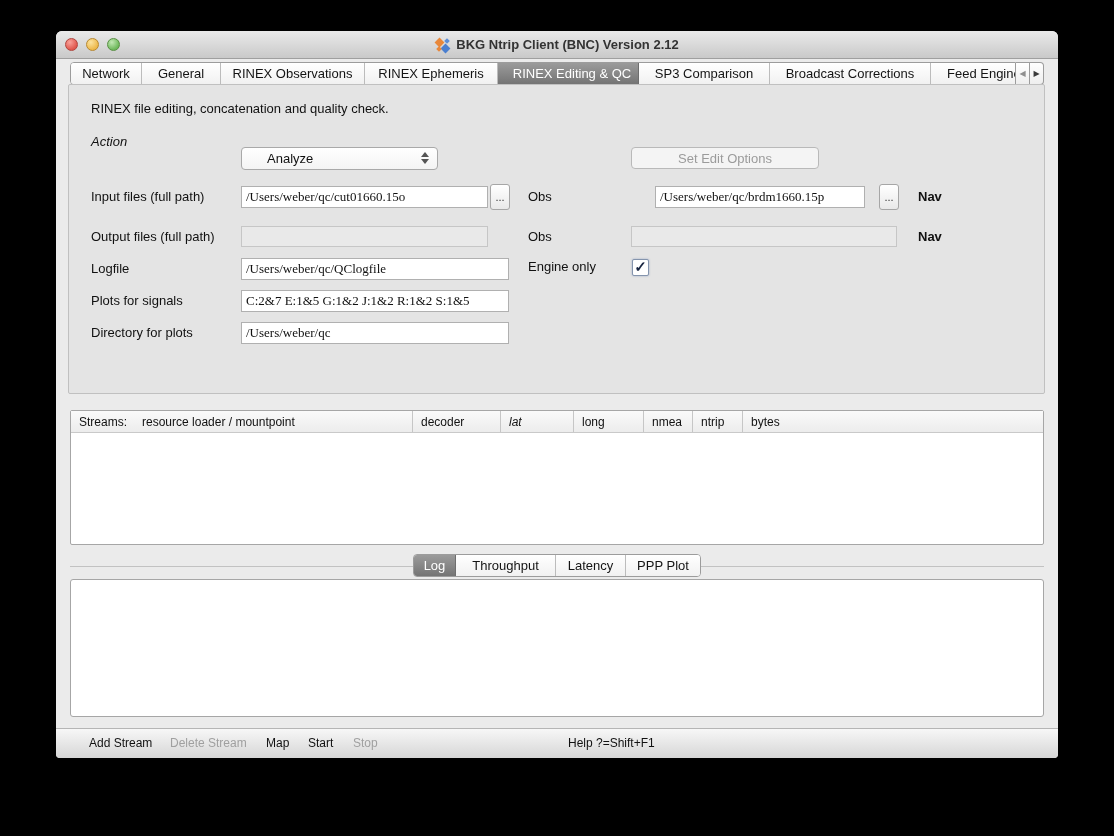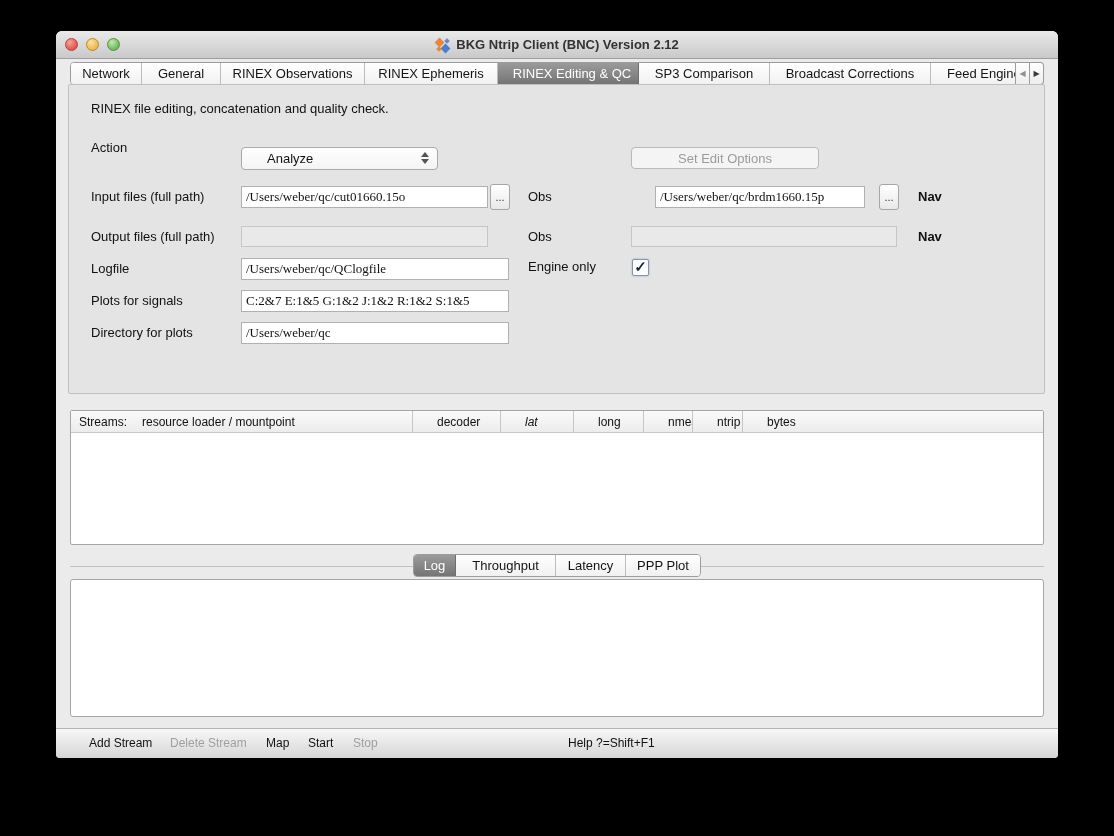--- a/index.html
+++ b/index.html
@@ -97,21 +97,21 @@
   
   .streams{
     position:absolute;left:14px;top:379px;width:974px;height:135px;box-sizing:border-box;
     background:#fff;border:1px solid #a6a6a6;border-radius:2px;
   }
   .thead{
     display:flex;height:22px;box-sizing:border-box;
     background:linear-gradient(#fafafa,#ececec);border-bottom:1px solid #c9c9c9;
     font-size:12px;color:#111;align-items:center;
   }
-  .th{box-sizing:border-box;padding-left:24px;border-left:1px solid #c6c6c6;height:100%;display:flex;align-items:center;white-space:nowrap;overflow:hidden;}
+  .th{box-sizing:border-box;padding-left:8px;border-left:1px solid #c6c6c6;height:100%;display:flex;align-items:center;white-space:nowrap;overflow:hidden;}
   .th.first{border-left:none;width:341px;gap:15px;padding-left:8px;}
   .th.c-decoder{width:88px;}.th.c-lat{width:73px;font-style:italic;}.th.c-long{width:70px;}
   .th.c-nmea{width:49px;}.th.c-ntrip{width:50px;}.th.c-bytes{flex:1;}
   
   .paneline{position:absolute;left:14px;top:535px;width:974px;border-top:1px solid #c2c2c2;}
   .btabs{
     position:absolute;left:50%;top:523px;transform:translateX(-50%);height:23px;display:flex;
     border:1px solid #9c9c9c;border-radius:4px;overflow:hidden;background:#fff;box-sizing:border-box;
   }
   .btab{
@@ -170,21 +170,21 @@
     </div>
     <div class="tab-arrows">
       <div class="arrow-btn left">◀</div>
       <div class="arrow-btn right">▶</div>
     </div>
   </div>
 
   <div class="panel">
     <div class="desc">RINEX file editing, concatenation and quality check.</div>
 
-    <div class="flabel" style="left:22px;top:52px;">Action</div>
+    <div class="flabel" style="left:22px;top:46px;font-style:italic;">Action</div>
     <div class="popup">
       <span>Analyze</span>
       <span class="spinner">
           <b class="up"></b>
           <b class="down"></b>
         </span>
     </div>
     <div class="btn-disabled">Set Edit Options</div>
 
     <div class="flabel" style="left:22px;top:101px;">Input files (full path)</div>

